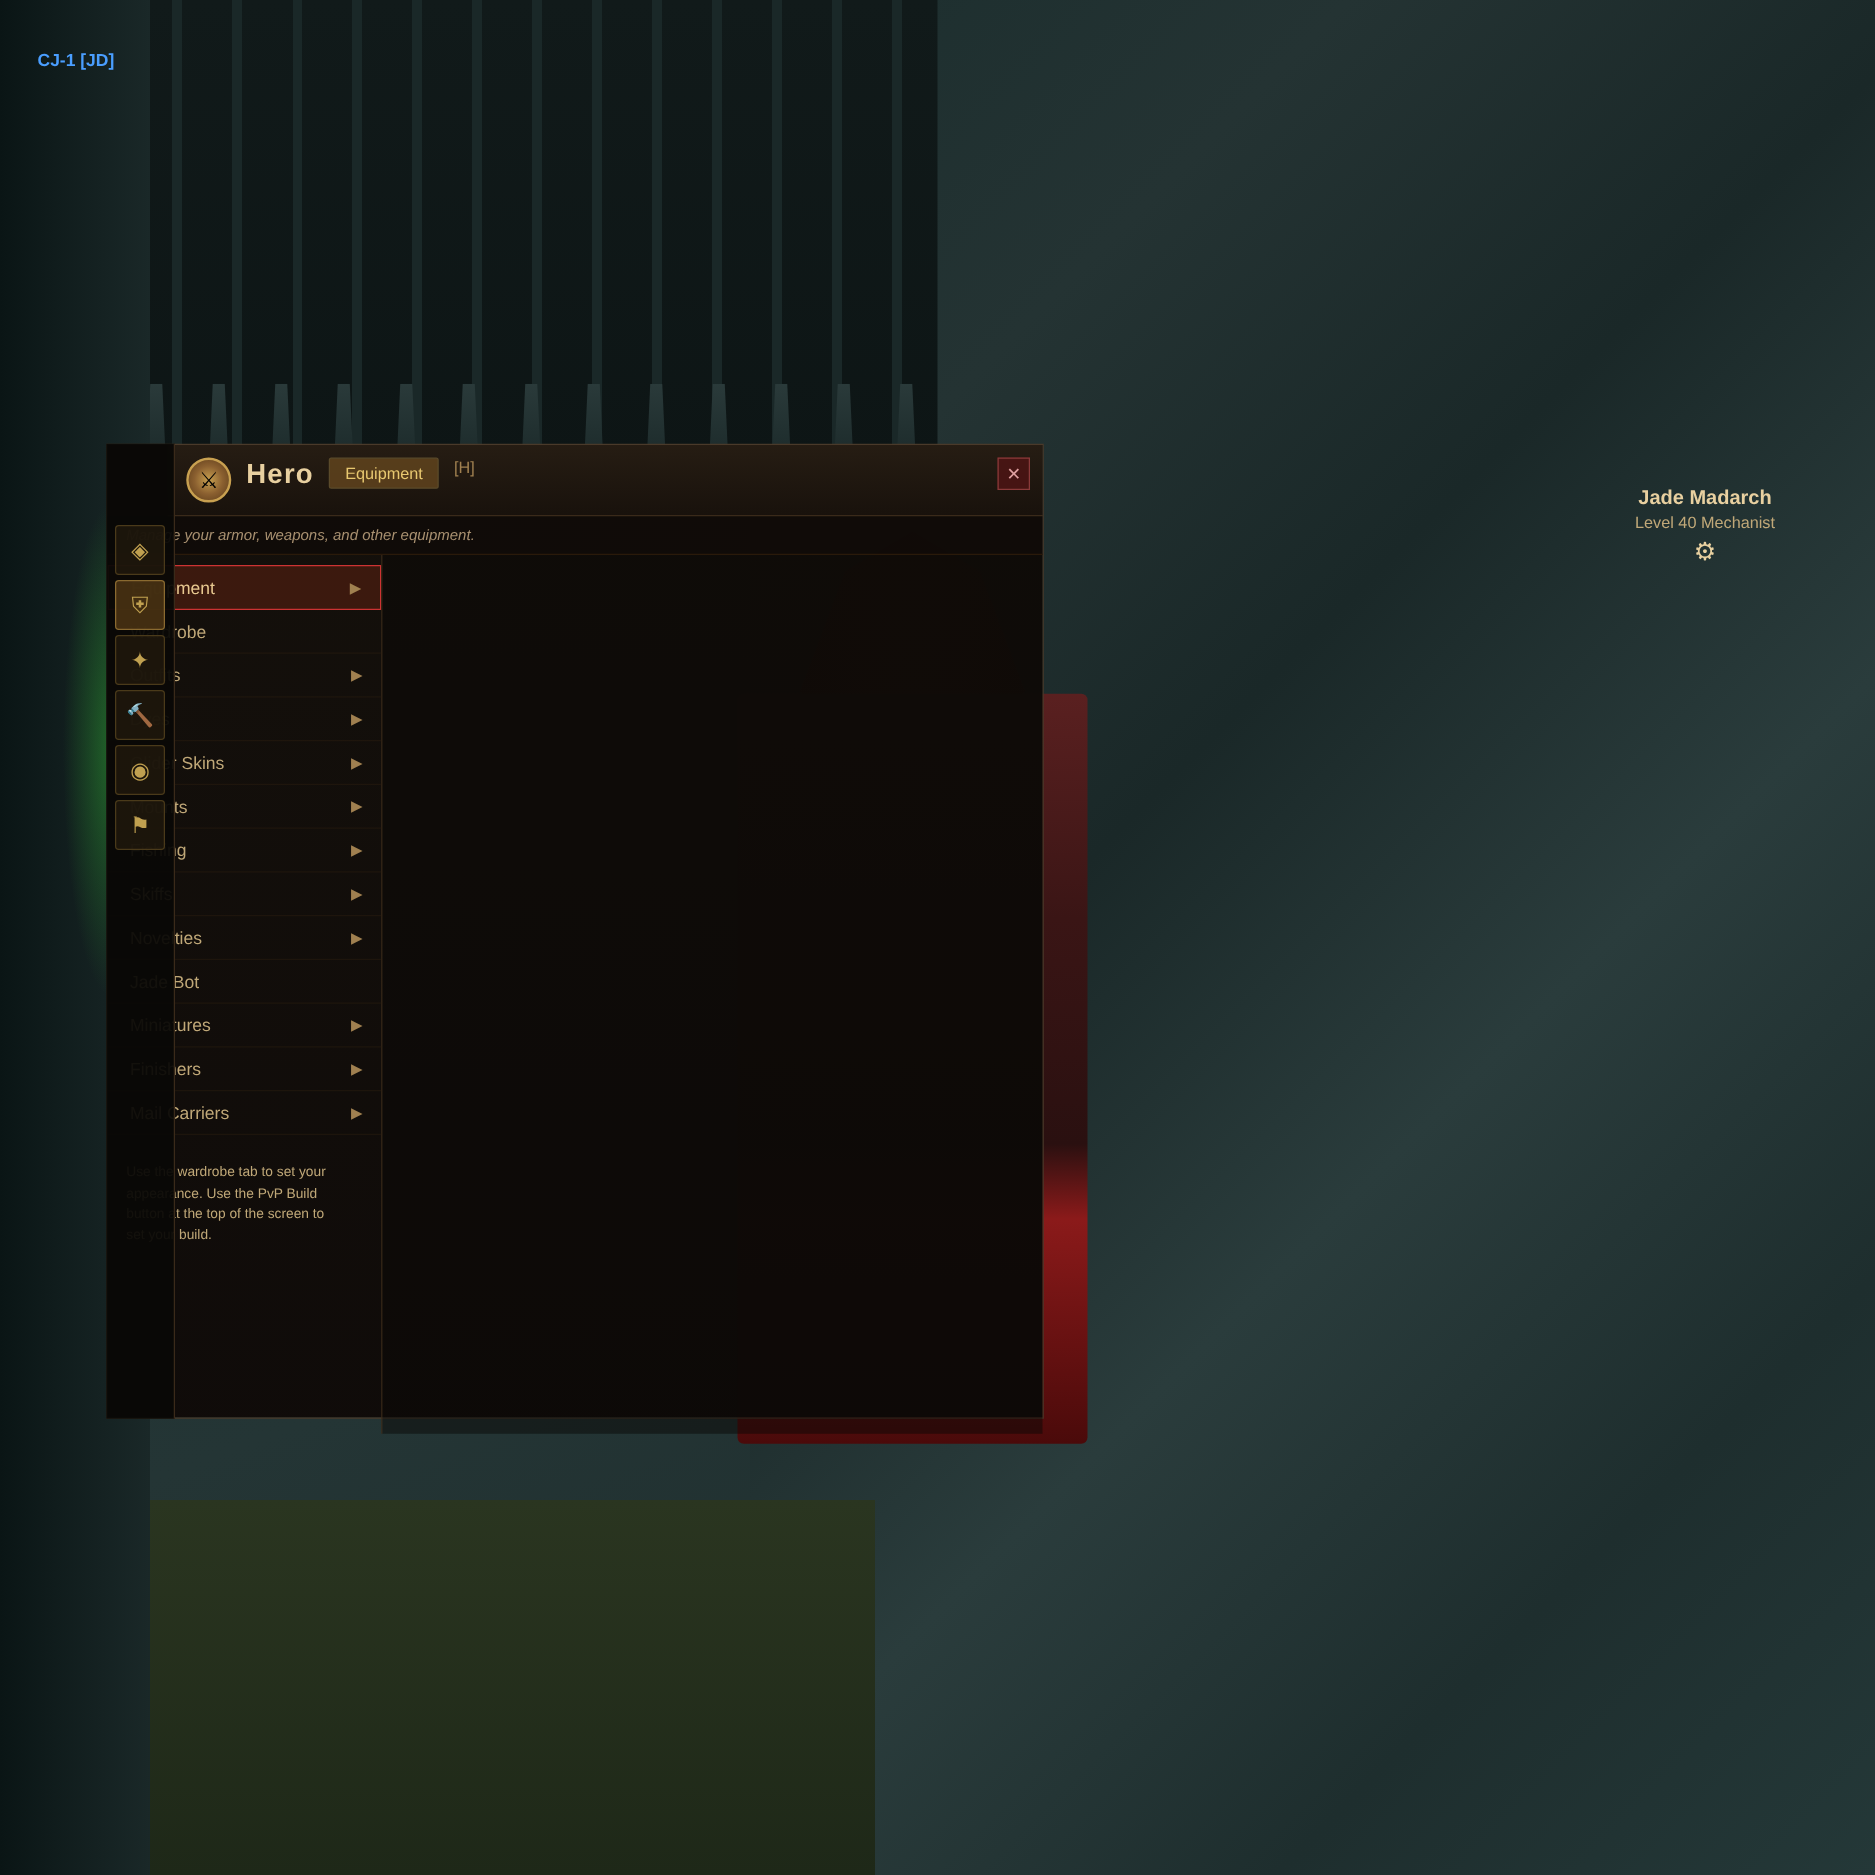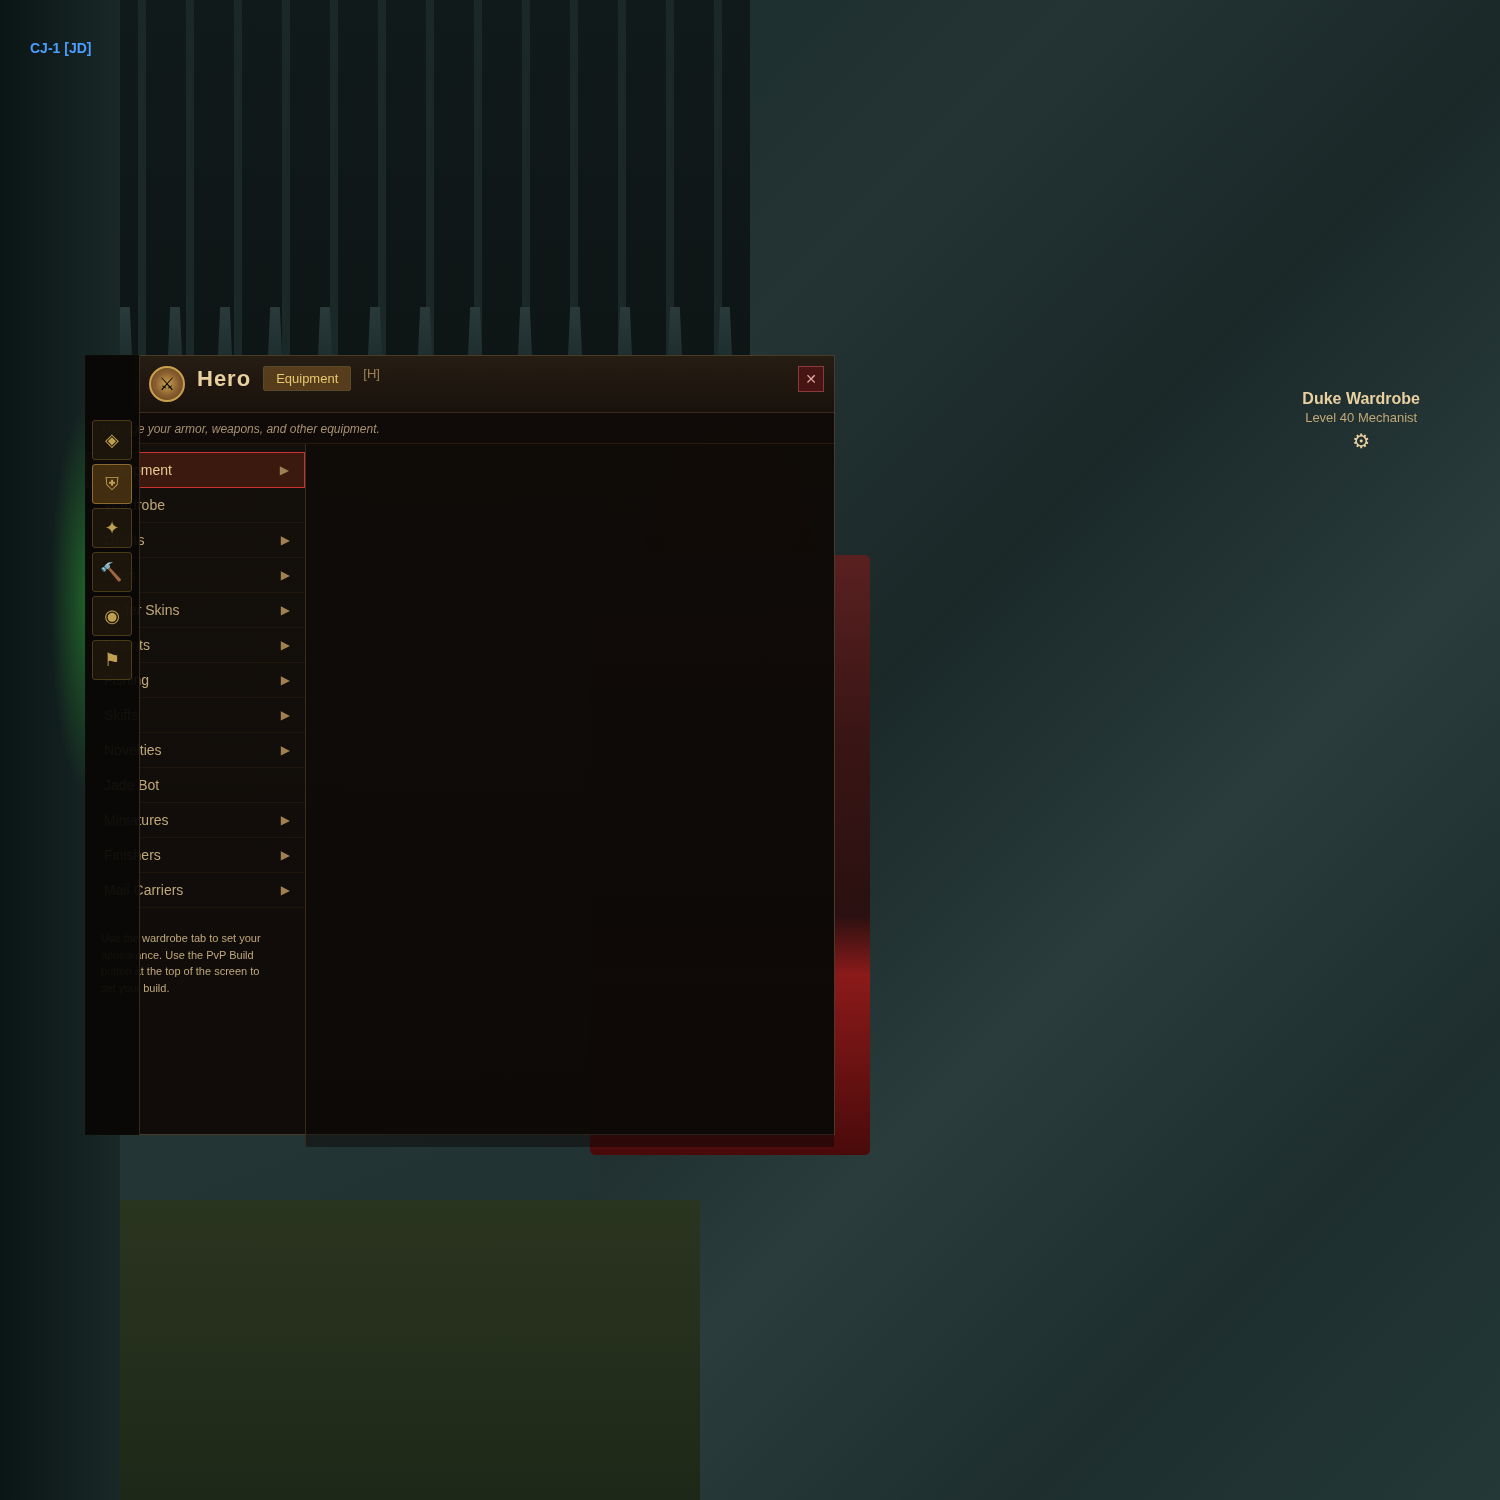--- a/index.html
+++ b/index.html
@@ -386,21 +386,21 @@
 <div class="player-tag">CJ-1 [JD]</div>
 
 <div class="character-area">
   <div class="character-figure">
     <div class="char-hat"></div>
     <div class="char-body"></div>
   </div>
 </div>
 
 <div class="char-info-panel">
-  <div class="char-name">Duke Wardrobe</div>
+  <div class="char-name">Jade Madarch</div>
   <div class="char-level">Level 40 Mechanist</div>
   <div class="char-prof-icon">⚙</div>
 </div>
 
 <div class="sidebar-icon-bar">
   <div class="sidebar-icon">◈</div>
   <div class="sidebar-icon active">⛨</div>
   <div class="sidebar-icon">✦</div>
   <div class="sidebar-icon">🔨</div>
   <div class="sidebar-icon">◉</div>

